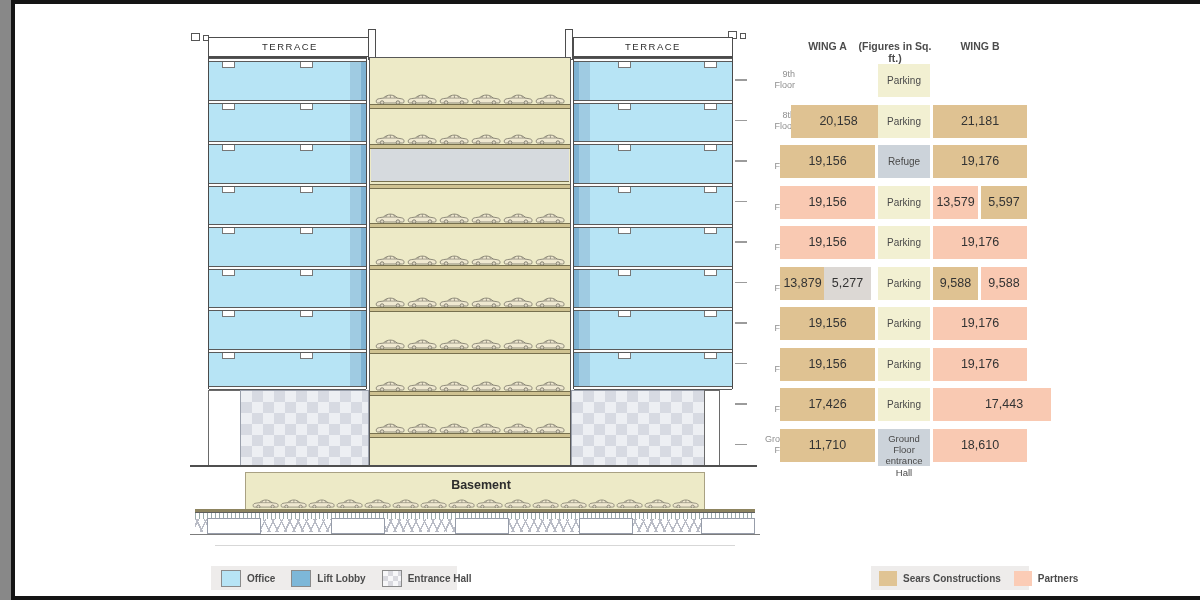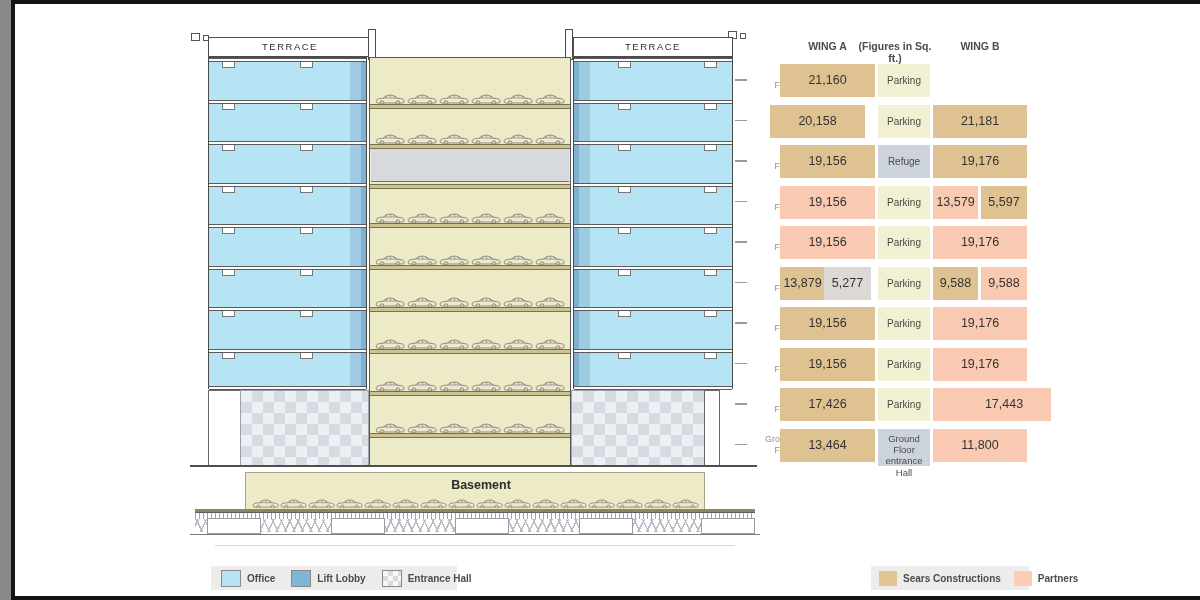--- a/index.html
+++ b/index.html
@@ -393,30 +393,29 @@
   <div class="ab hdr" style="left:765px;top:36px;width:95px;">WING A</div>
   <div class="ab hdr" style="left:843px;top:36px;width:74px;">(Figures in Sq. ft.)</div>
   <div class="ab hdr" style="left:918px;top:36px;width:94px;">WING B</div>
   <div id="rows">
       <div class="trow" style="top: 60px;">
         <div class="tick"></div>
         <div class="flabel">
           <div>9th</div>
           <div>Floor</div>
         </div>
-        <div class="cell c-tan" style="left: 47px; width: 95px;">21,160</div>
         <div class="cell cell-mid c-cream" style="left: 145px; width: 52px;">Parking</div>
       </div>
       <div class="trow" style="top: 100.5px;">
         <div class="tick"></div>
         <div class="flabel">
           <div>8th</div>
           <div>Floor</div>
         </div>
-        <div class="cell c-tan" style="left: 37px; width: 95px;">20,158</div>
+        <div class="cell c-tan" style="left: 58px; width: 95px;">20,158</div>
         <div class="cell cell-mid c-cream" style="left: 145px; width: 52px;">Parking</div>
         <div class="cell c-tan" style="left: 200px; width: 94px;">21,181</div>
       </div>
       <div class="trow" style="top: 141px;">
         <div class="tick"></div>
         <div class="flabel">
           <div>7th</div>
           <div>Floor</div>
         </div>
         <div class="cell c-tan" style="left: 47px; width: 95px;">19,156</div>
@@ -485,24 +484,24 @@
         <div class="cell c-tan" style="left: 47px; width: 95px;">17,426</div>
         <div class="cell cell-mid c-cream" style="left: 145px; width: 52px;">Parking</div>
         <div class="cell c-pink" style="left: 200px; width: 94px; padding-left: 24px;">17,443</div>
       </div>
       <div class="trow" style="top: 424.5px;">
         <div class="tick"></div>
         <div class="flabel">
           <div>Ground</div>
           <div>Floor</div>
         </div>
-        <div class="cell c-tan" style="left: 47px; width: 95px;">13,464</div>
+        <div class="cell c-tan" style="left: 47px; width: 95px;">11,710</div>
         <div class="cell cell-mid c-gray two" style="left: 145px; width: 52px;">Ground Floor
 entrance Hall</div>
-        <div class="cell c-pink" style="left: 200px; width: 94px;">11,800</div>
+        <div class="cell c-pink" style="left: 200px; width: 94px;">18,610</div>
       </div>
     </div>
 
   <div class="ab legendbar" id="legend-right" style="left:856px;top:562px;width:158px;height:24px;gap:13px;padding:0 8px;">
       <div class="legitem" style="position: relative;">
         <div class="sw sw-tan"></div>
         <div class="lab">Sears Constructions</div>
       </div>
       <div class="legitem" style="position: relative;">
         <div class="sw sw-pink"></div>

